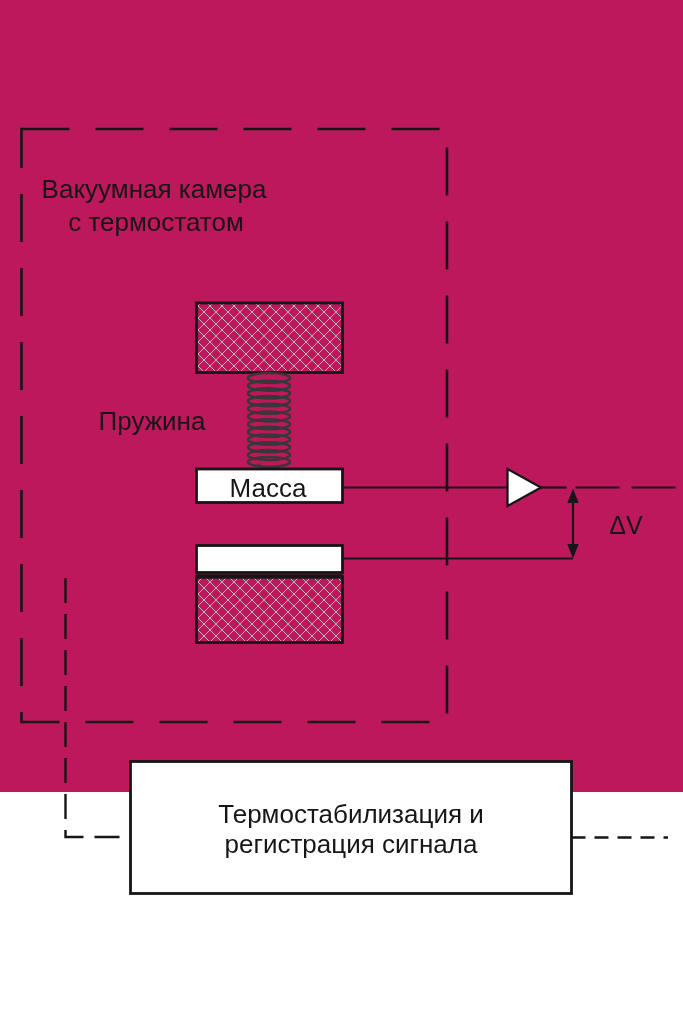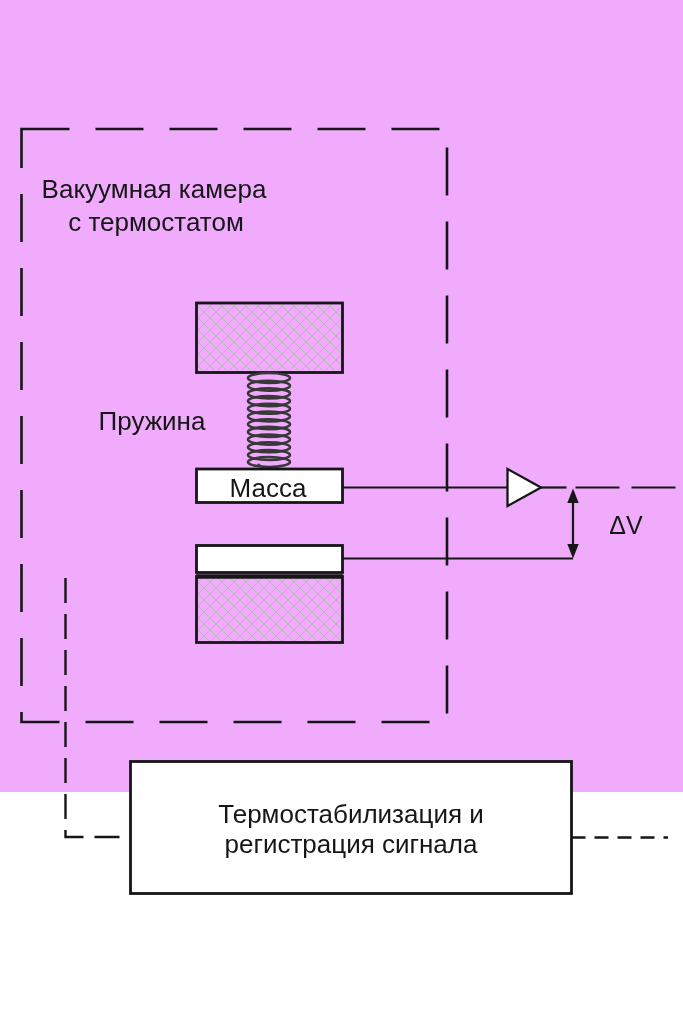--- a/index.html
+++ b/index.html
@@ -10,21 +10,21 @@
   body {
     width: 683px;
     height: 1024px;
     overflow: hidden;
     font-family: "Liberation Sans", sans-serif;
   }
   #stage {
     position: relative;
     width: 683px;
     height: 792px;
-    background: #f0abfc;
+    background: #be185d;
   }
   svg { display: block; }
   text {
     font-family: "Liberation Sans", sans-serif;
     fill: #161616;
   }
   .lbl  { font-size: 26px; }
   .lblv { font-size: 25px; }
 </style>
 </head>

